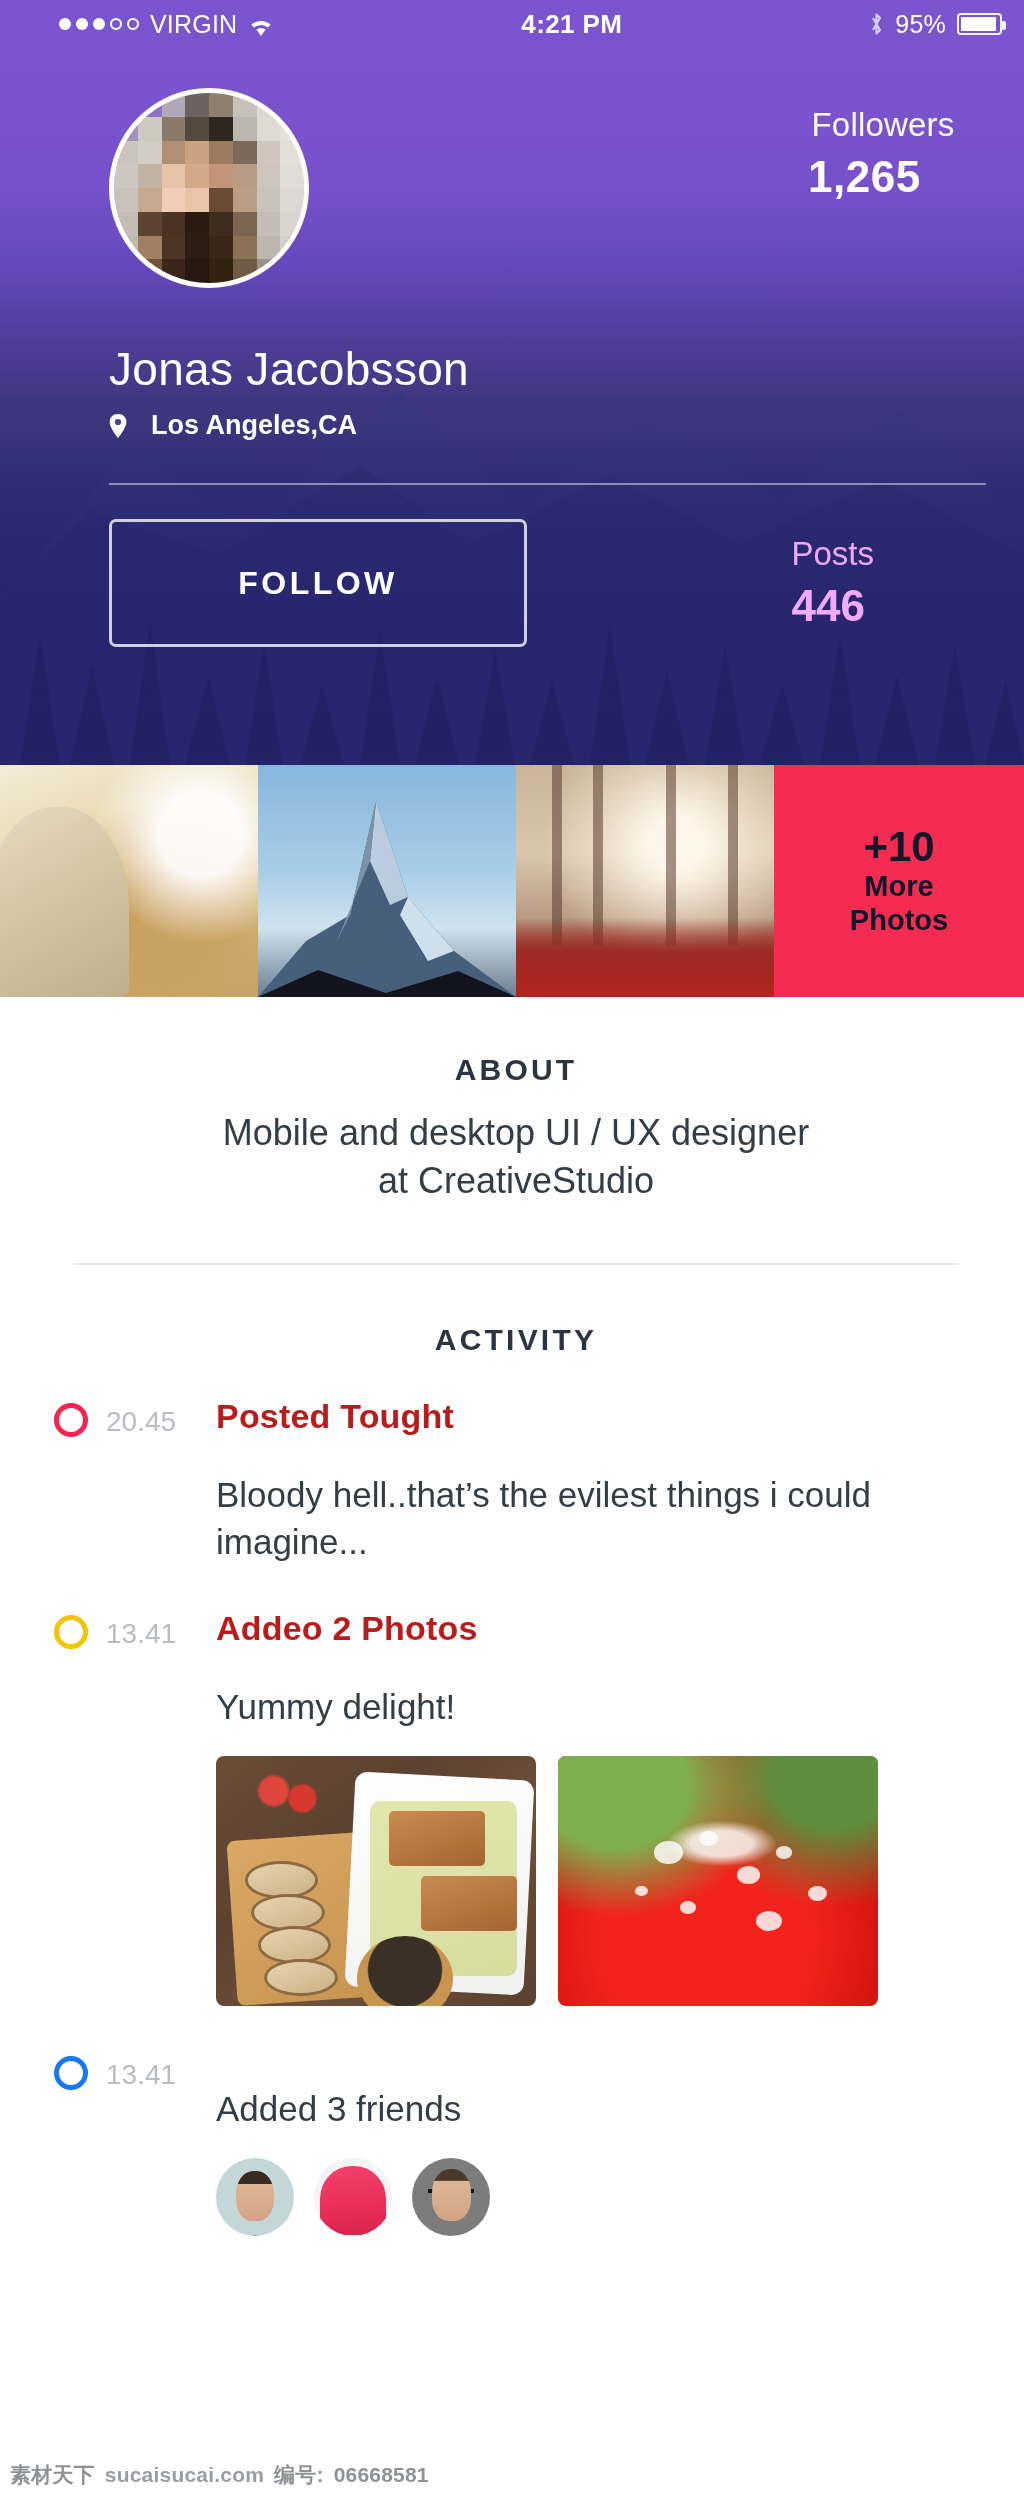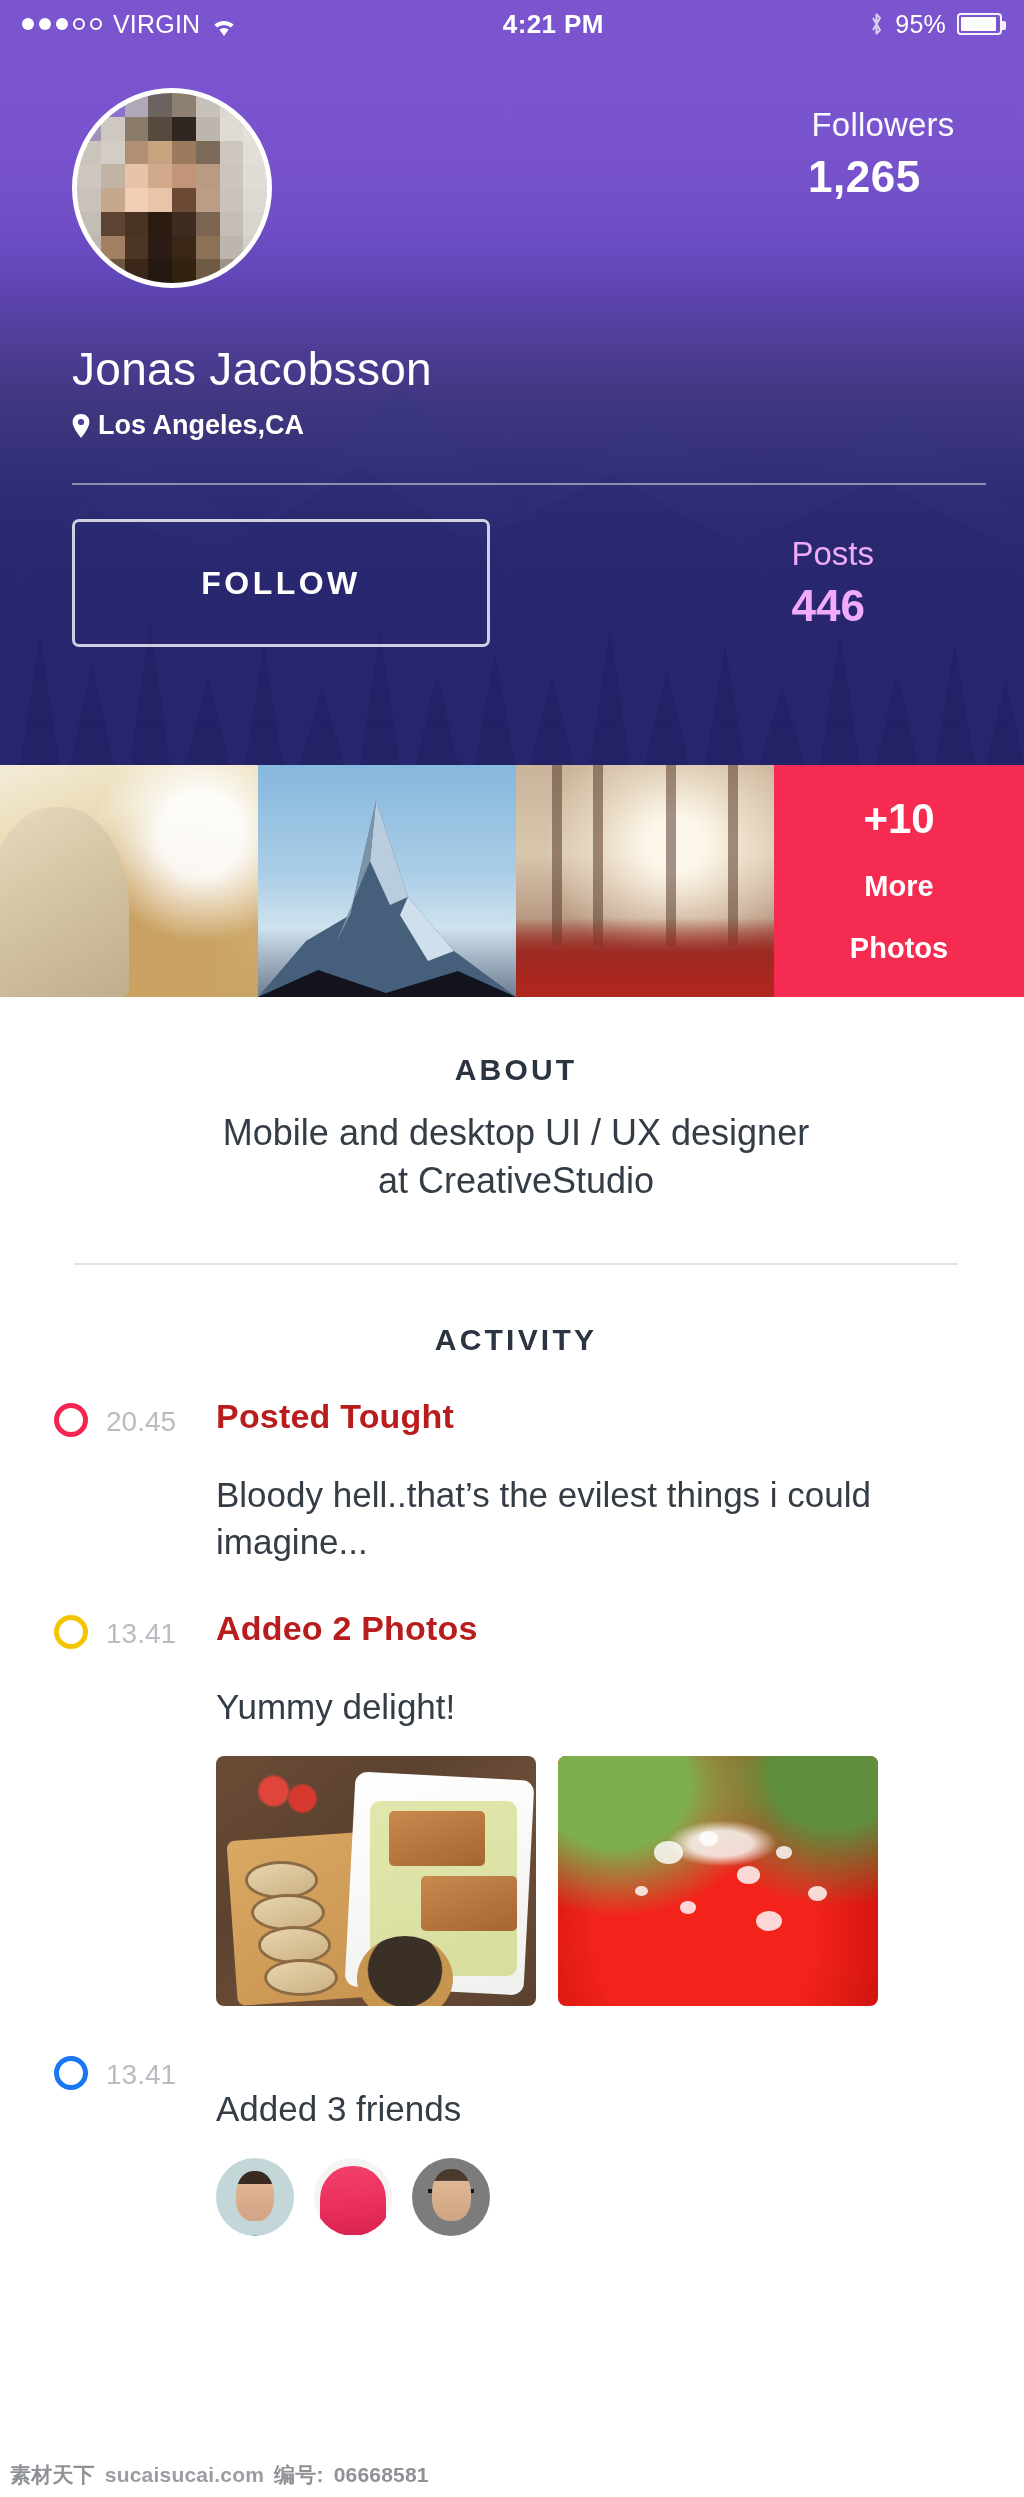--- a/index.html
+++ b/index.html
@@ -45,21 +45,21 @@
   .hdr-forest{
     position:absolute; left:0; right:0; bottom:0; height:330px;
     background:linear-gradient(180deg, rgba(40,40,120,0) 0%, rgba(41,40,118,.55) 28%, rgba(44,42,120,.85) 60%, rgba(46,44,124,.95) 100%);
   }
   .hdr-trees{ position:absolute; left:0; right:0; bottom:0; height:240px; opacity:.30; }
   .hdr-trees svg{ display:block; width:100%; height:100%; }
   .hdr-vignette{
     position:absolute; inset:0;
     background:linear-gradient(180deg, rgba(120,85,205,.18) 0%, rgba(0,0,0,0) 30%, rgba(20,18,70,.25) 100%);
   }
-  .hdr-inner{ position:relative; z-index:4; }
+  .hdr-inner{ position:relative; z-index:4;padding-left:37px; }
 
   
   .statusbar{
     height:48px;
     display:flex; align-items:center;
     padding:0 22px;
     color:#fff;
     font-size:25px;
     letter-spacing:.2px;
   }
@@ -104,21 +104,21 @@
   .stat-label{ font-size:33px; font-weight:400; letter-spacing:.2px; opacity:.97;text-align:center; }
   .stat-value{ font-size:44px; font-weight:bold; margin-top:8px; letter-spacing:.5px; }
 
   
   .name{
     color:#fff; font-size:46px; font-weight:400;
     padding:54px 0 0 72px; letter-spacing:.3px;
   }
   .loc{
     color:#fff; font-size:27px; font-weight:bold;
-    padding:14px 0 0 72px; display:flex; align-items:center; gap:8px;
+    padding:14px 0 0 72px; display:flex; align-items:center; gap:24px;
   }
   .pin{ width:18px; height:24px; display:inline-block; }
 
   .hdr-divider{
     height:2px; background:rgba(255,255,255,.45);
     margin:42px 38px 0 72px;
   }
 
   
   .follow-row{
@@ -139,21 +139,21 @@
 
   
   .strip{ display:flex; width:1024px; height:232px; overflow:hidden; }
   .strip-cell{ position:relative; overflow:hidden; }
   .strip-cell.p1{ width:258px; }
   .strip-cell.p2{ width:258px; }
   .strip-cell.p3{ width:258px; }
   .strip-cell.more{
     flex:1;
     display:flex; flex-direction:column; align-items:center; justify-content:center;
-    color:#ffffff; cursor:pointer;gap:28px;
+    color:#0f172a; cursor:pointer;
   }
   .more-count{ font-size:42px; font-weight:bold; line-height:1.04; }
   .more-l1, .more-l2{ font-size:29px; font-weight:700; line-height:1.18; }
 
   
   .ph1{ position:absolute; inset:0;
     background:
       radial-gradient(circle at 78% 30%, rgba(255,255,255,.92) 0 16%, rgba(255,255,255,0) 42%),
       radial-gradient(ellipse at 62% 72%, #c9a160 0 22%, rgba(201,161,96,0) 55%),
       linear-gradient(160deg,#f3ecd9 0%,#e8d9b0 30%,#d9bc84 62%,#c8a262 100%);

